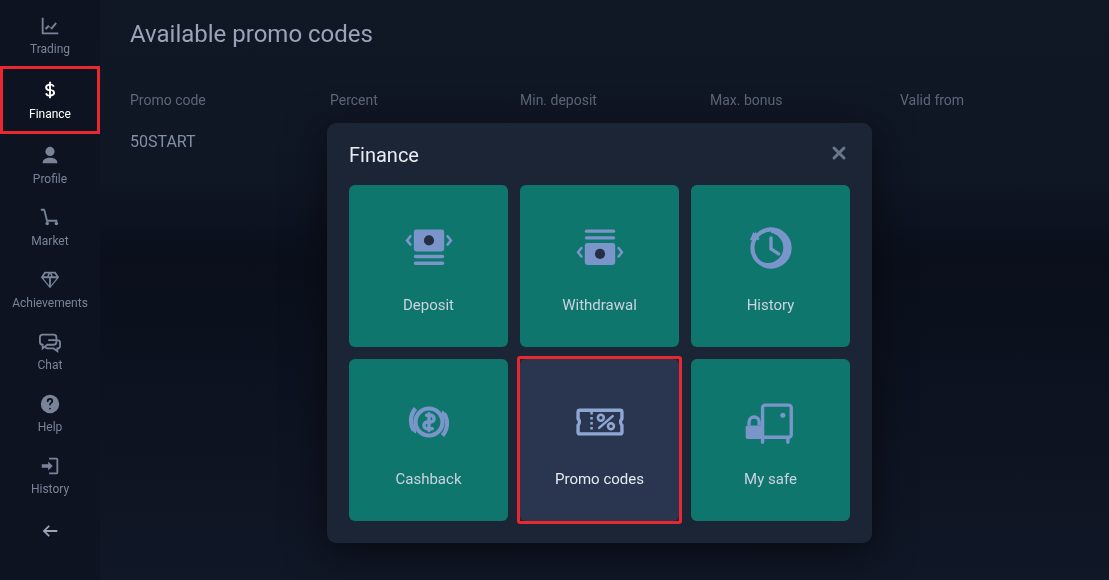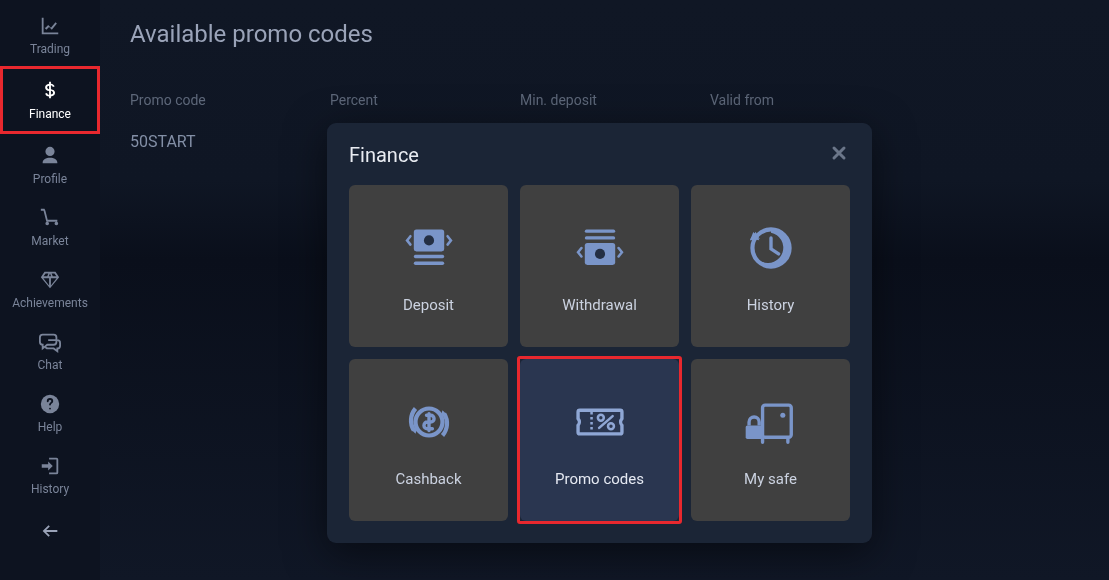--- a/index.html
+++ b/index.html
@@ -144,21 +144,21 @@
     .modal-close svg { width: 16px; height: 16px; stroke: currentColor; fill: none; stroke-width: 3; stroke-linecap: round;}
 
     .modal-grid {
       display: grid;
       grid-template-columns: repeat(3, 1fr);
       grid-template-rows: repeat(2, 162px);
       gap: 12px;
     }
 
     .tile {
-      background: #404040;
+      background: #0f766e;
       border-radius: 6px;
       display: flex;
       flex-direction: column;
       align-items: center;
       justify-content: center;
       cursor: pointer;
       position: relative;
     }
 
     .tile .tile-icon {
@@ -282,20 +282,21 @@
 </div>
 
 <div class="main">
   <h1 class="page-title">Available promo codes</h1>
 
   <div class="promo-table">
     <div class="promo-header">
       <span>Promo code</span>
       <span>Percent</span>
       <span>Min. deposit</span>
+      <span>Max. bonus</span>
       <span>Valid from</span>
     </div>
     <div class="promo-row">
       <span>50START</span>
       <span>50%</span>
       <span>$50</span>
       <span>$5000</span>
       <span></span>
     </div>
   </div>

